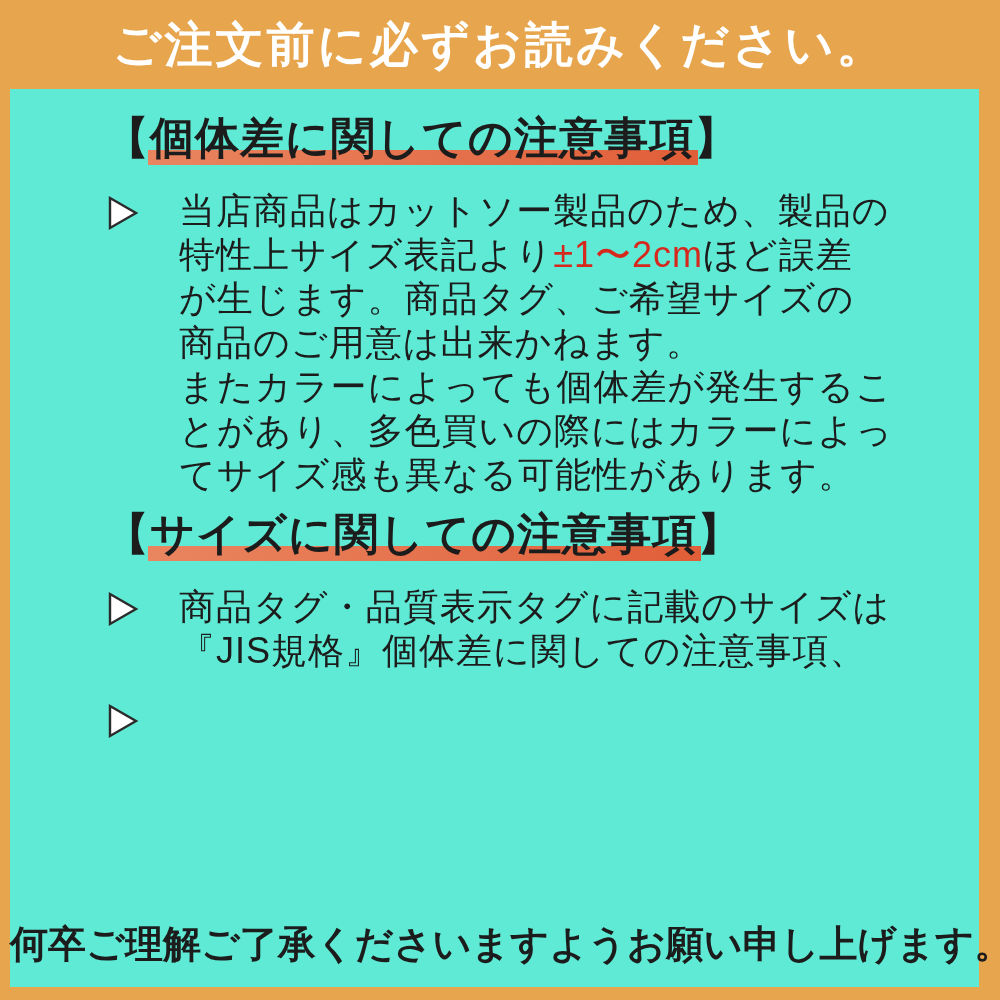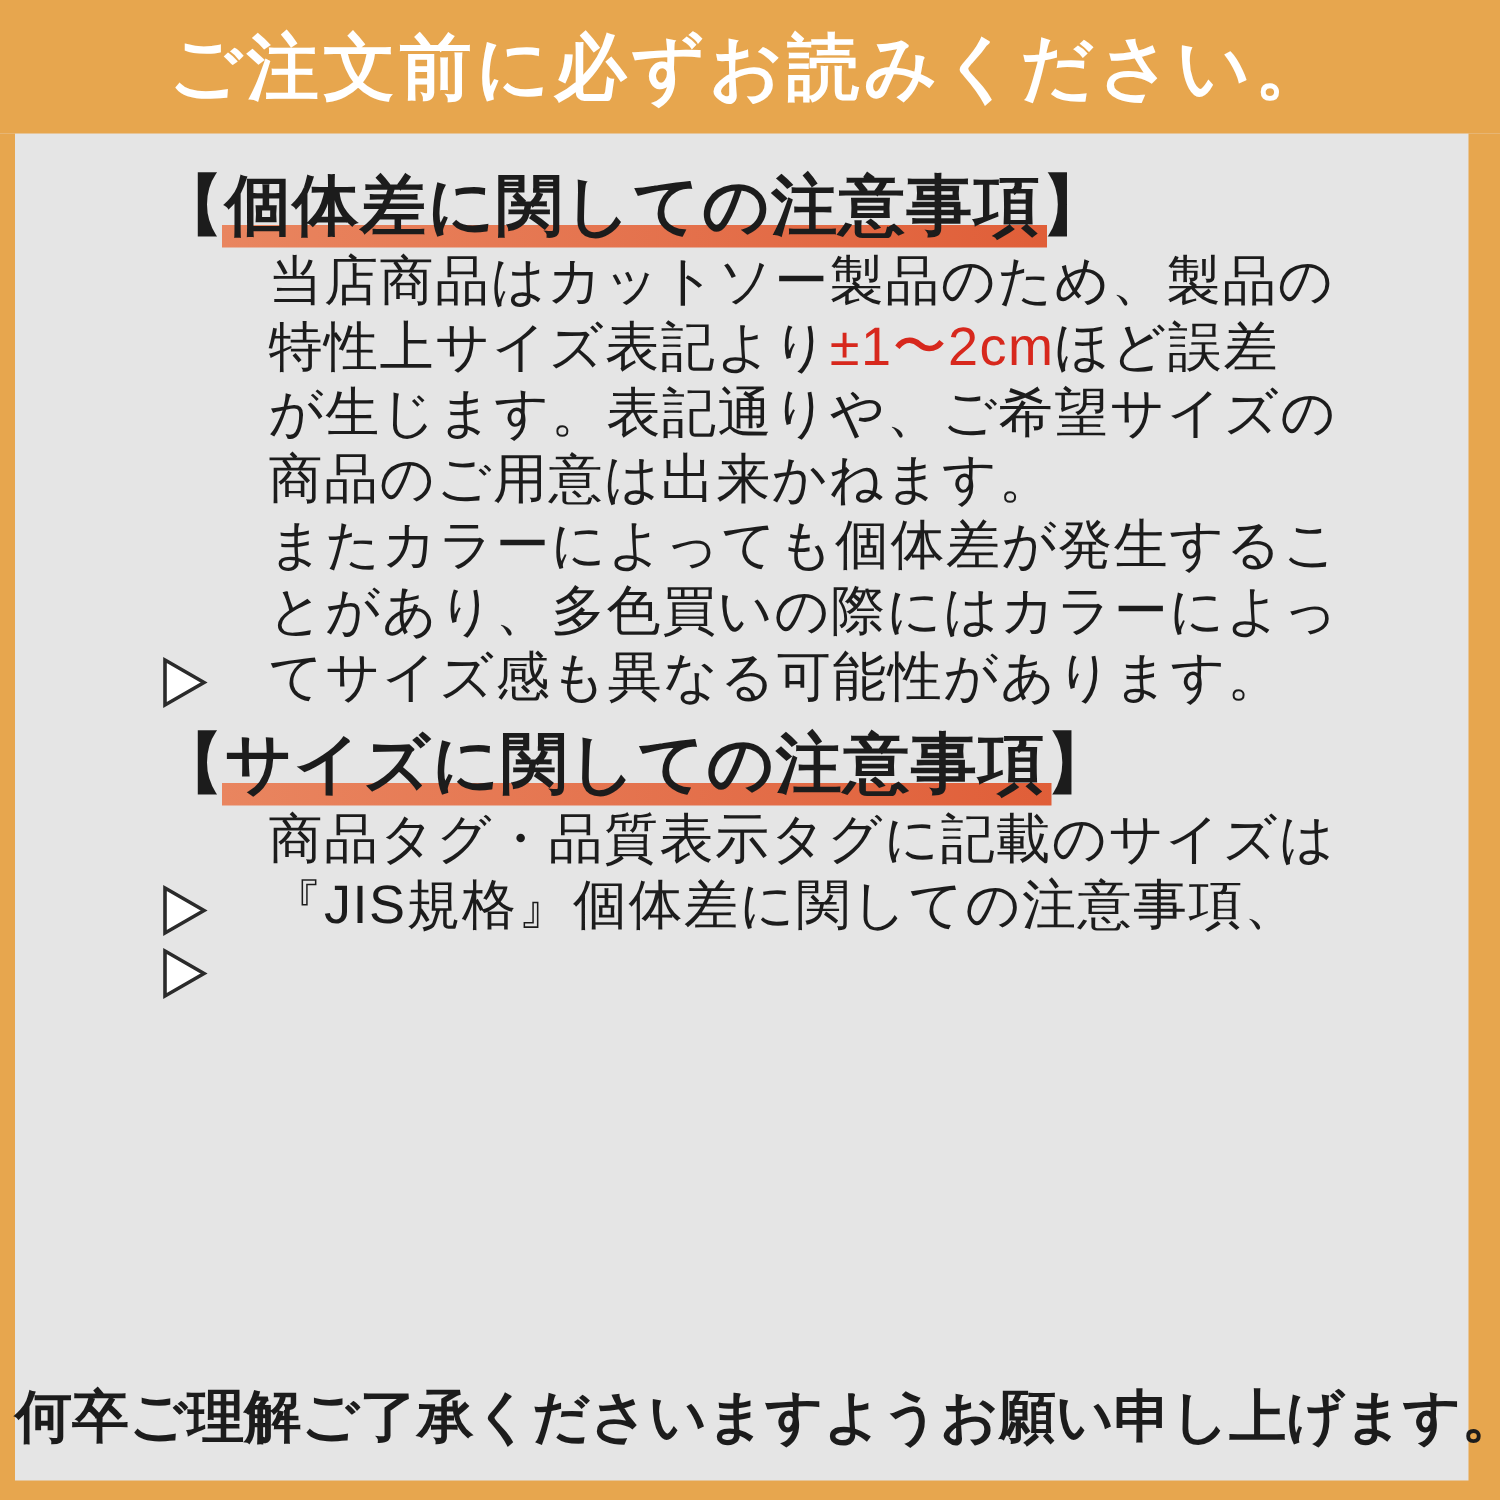--- a/index.html
+++ b/index.html
@@ -1,19 +1,19 @@
 <!DOCTYPE html>
 <html><head>
 <meta charset="utf-8">
 <style>
   html,body{margin:0;padding:0;}
   #page{
     position:relative;
     width:1000px;height:1000px;
-    background:#e5e5e5;
+    background:#5eead4;
     overflow:hidden;
     font-family:"Liberation Sans",sans-serif;
     color:#1C1C1C;
   }
   
   .banner{
     position:absolute;top:0;left:0;width:1000px;height:89px;
     background:#E7A64E;
     display:flex;align-items:center;justify-content:center;
   }
@@ -38,21 +38,22 @@
     letter-spacing:1px;
   }
   .heading .hl{position:relative;margin-top:19px;}
   .heading .hl::after{
     content:"";
     position:absolute;left:-2px;right:-4px;bottom:-3px;height:15px;
     background:linear-gradient(90deg,#E9855F 0%,#E4714C 55%,#E05E38 100%);
     z-index:-1;
   }
   .bullet{
-    display:flex;align-items:flex-end;
+    display:flex;align-items:flex-start;
+    margin-top:24px;
   }
   .bullet .tri{
     flex:0 0 auto;
     margin:6px 40px 0 2px;
   }
   .lines{font-size:36px;line-height:44px;letter-spacing:1px;}
   .line{white-space:nowrap;}
   .red{color:#D7281D;}
 
   .h2-gap{margin-top:10px;}
@@ -80,21 +81,21 @@
 
     <h2 class="heading"><span>【</span><span class="hl">個体差に関しての注意事項</span><span>】</span></h2>
 
     <div class="bullet">
       <svg class="tri" width="32" height="36" viewBox="0 0 32 36">
           <path d="M3 3 L29 18 L3 33 Z" fill="#FFFFFF" stroke="#2B2B2B" stroke-width="2.4"></path>
         </svg>
       <div class="lines">
         <div class="line">当店商品はカットソー製品のため、製品の</div>
         <div class="line"><span>特性上サイズ表記より</span><span class="red">±1〜2cm</span><span>ほど誤差</span></div>
-        <div class="line">が生じます。表記通りや、ご希望サイズの</div>
+        <div class="line">が生じます。商品タグ、ご希望サイズの</div>
         <div class="line">商品のご用意は出来かねます。</div>
         <div class="line">またカラーによっても個体差が発生するこ</div>
         <div class="line">とがあり、多色買いの際にはカラーによっ</div>
         <div class="line">てサイズ感も異なる可能性があります。</div>
       </div>
     </div>
 
     <h2 class="heading h2-gap"><span>【</span><span class="hl">サイズに関しての注意事項</span><span>】</span></h2>
 
     <div class="bullet">

